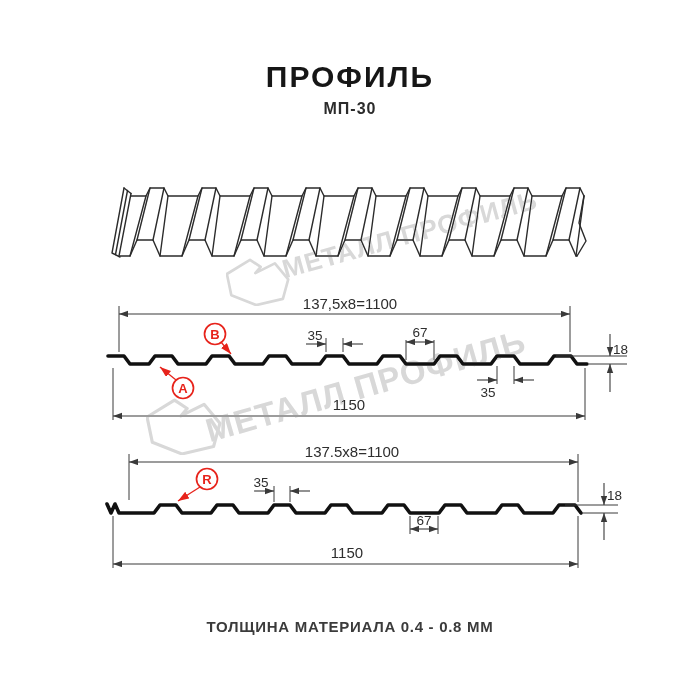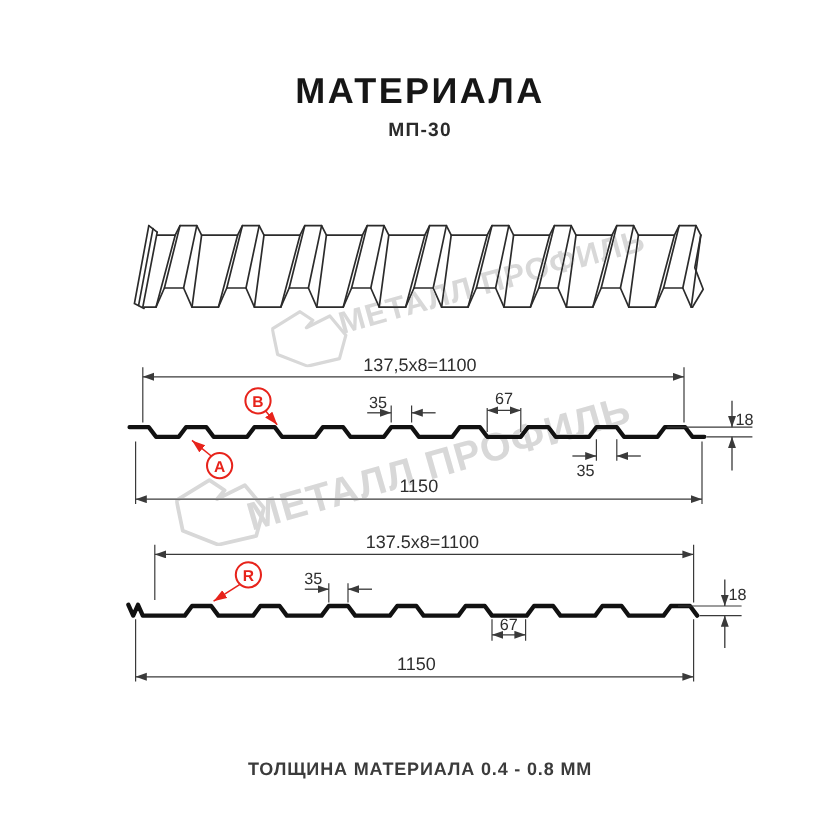--- a/index.html
+++ b/index.html
@@ -3,21 +3,21 @@
 <meta charset="utf-8">
 <style>
   html,body{margin:0;padding:0;background:#fff;}
   .canvas{position:relative;width:700px;height:700px;background:#ffffff;overflow:hidden;
           font-family:"Liberation Sans", sans-serif;}
   .title{position:absolute;top:60px;left:0;width:700px;text-align:center;
          font-size:30px;font-weight:bold;letter-spacing:2px;color:#161616;z-index:4;}
   .subtitle{position:absolute;top:100px;left:0;width:700px;text-align:center;
          font-size:16px;font-weight:bold;letter-spacing:1px;color:#2b2b2b;z-index:4;}
   .footer{position:absolute;top:618px;left:0;width:700px;text-align:center;
-         font-size:15px;font-weight:bold;letter-spacing:0.7px;color:#3b3b3b;z-index:4;margin-top:15px;}
+         font-size:15px;font-weight:bold;letter-spacing:0.7px;color:#3b3b3b;z-index:4;}
   .mainsvg{position:absolute;left:0;top:0;z-index:2;}
   .wmtext{position:absolute;z-index:3;color:#d8d8d8;font-weight:bold;white-space:nowrap;
           letter-spacing:1px;mix-blend-mode:darken;transform-origin:0 100%;}
   .wmtext.one{left:287px;top:254px;font-size:26px;transform:rotate(-15.5deg);}
   .wmtext.two{left:212px;top:412px;font-size:33px;transform:rotate(-16deg);}
   .wmlogo{position:absolute;z-index:3;mix-blend-mode:darken;}
   .wmlogo.one{left:226px;top:258px;}
   .wmlogo.two{left:146px;top:398px;}
   .wmlogo polygon{fill:none;stroke:#d8d8d8;stroke-width:3;stroke-linejoin:round;}
   
@@ -30,21 +30,21 @@
   .rc{fill:none;stroke:#e7231b;stroke-width:1.7;}
   .rl{fill:#e7231b;font-weight:bold;font-size:13px;text-anchor:middle;
       font-family:"Liberation Sans",sans-serif;}
   .rldr{stroke:#e7231b;stroke-width:1.3;fill:none;}
 </style>
 </head>
 <body>
 
 <div class="canvas">
 
-  <div class="title">МАТЕРИАЛА</div>
+  <div class="title">ПРОФИЛЬ</div>
   <div class="subtitle">МП-30</div>
 
   <svg class="wmlogo one" width="64" height="48" viewBox="0 0 72 54">
     <polygon points="6,42 1,18 27,2 39,10 33,17 55,6 70,24 64,46 34,53"></polygon>
   </svg>
   <div class="wmtext one">МЕТАЛЛ ПРОФИЛЬ</div>
   <svg class="wmlogo two" width="76" height="57" viewBox="0 0 72 54">
     <polygon points="6,42 1,18 27,2 39,10 33,17 55,6 70,24 64,46 34,53"></polygon>
   </svg>
   <div class="wmtext two">МЕТАЛЛ ПРОФИЛЬ</div>

